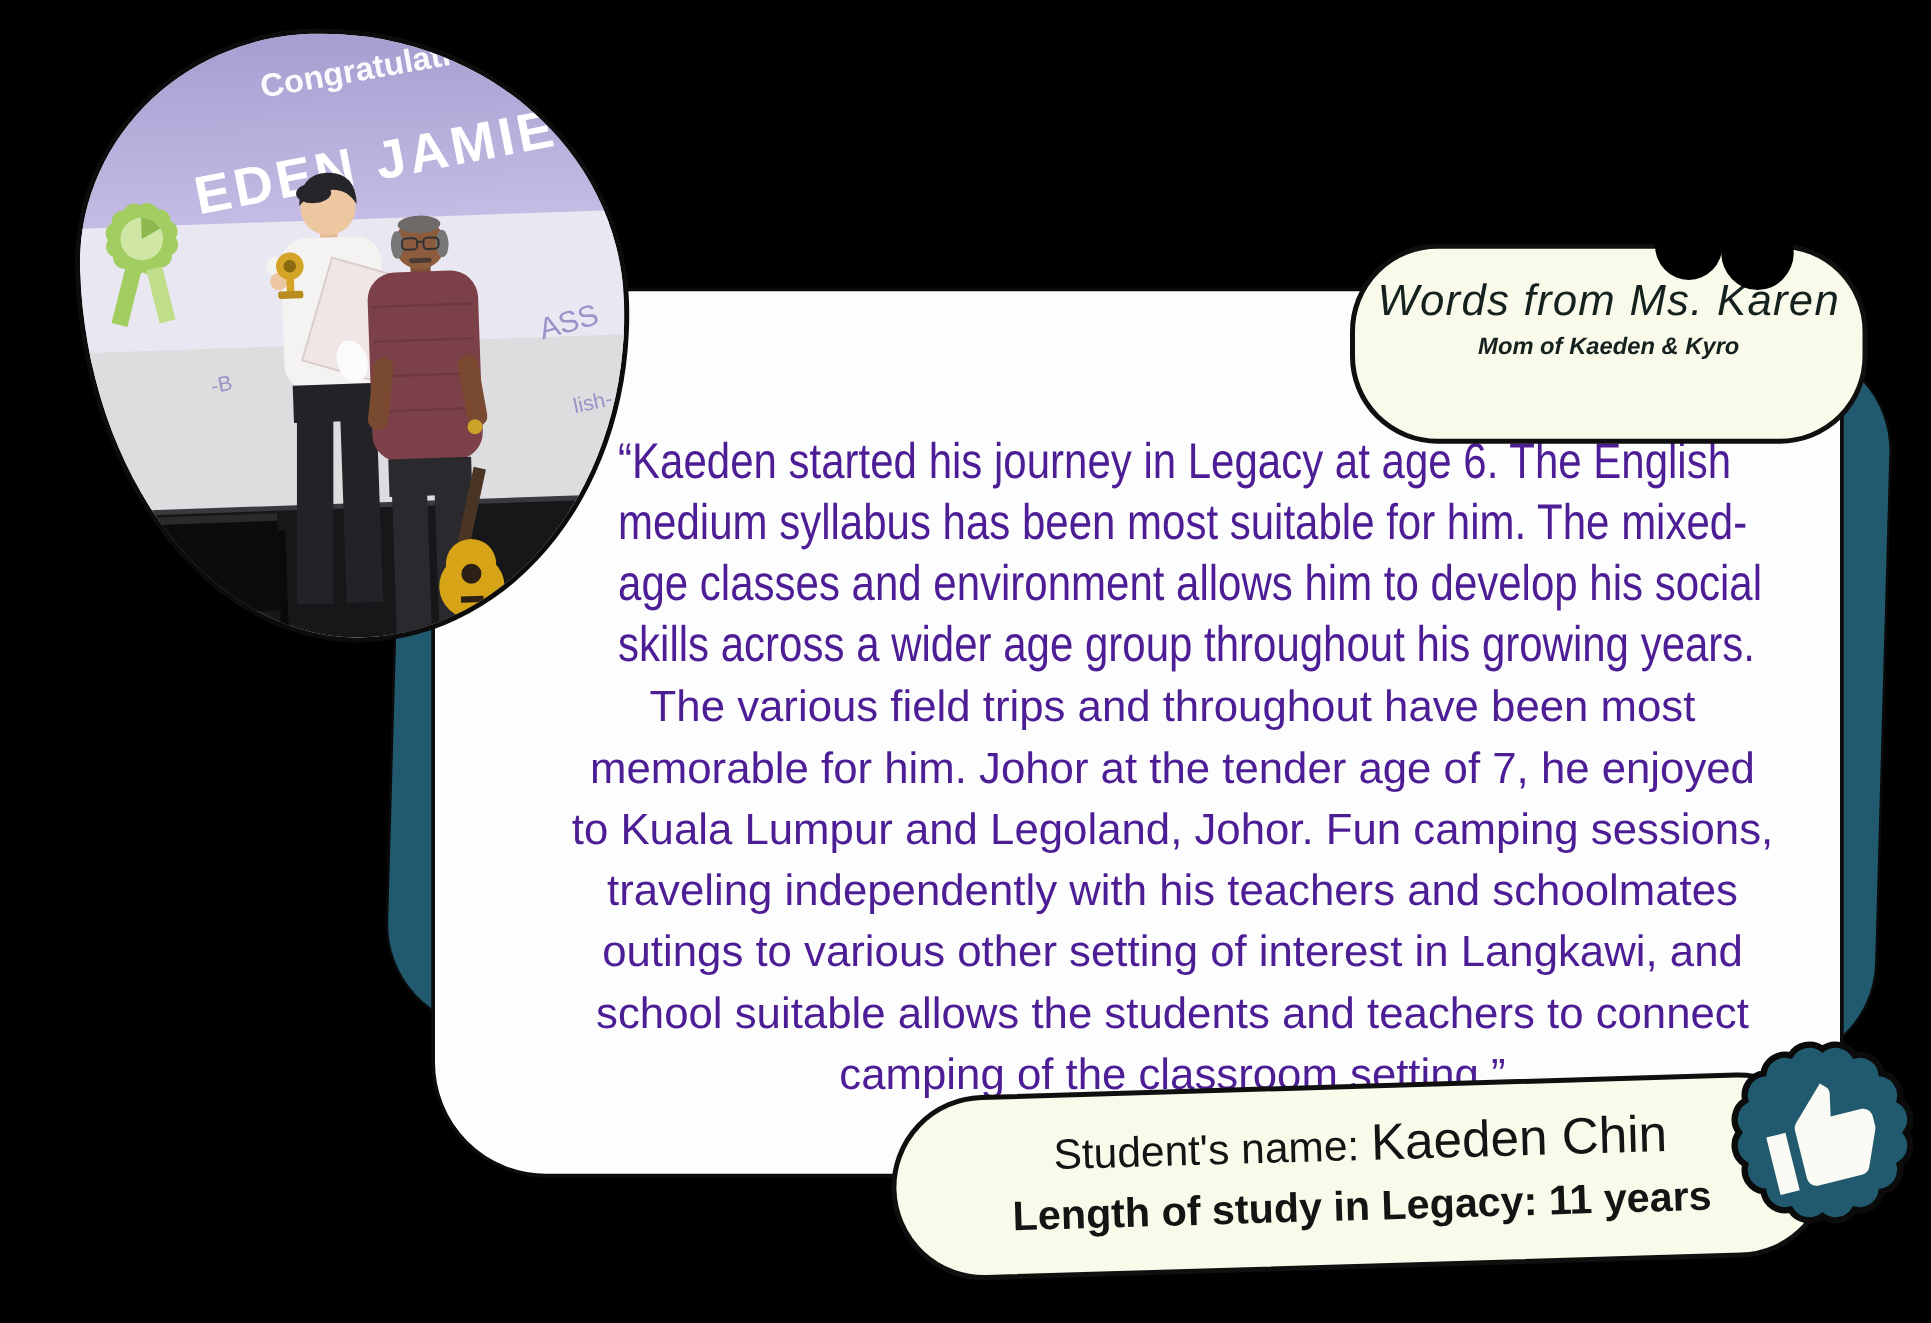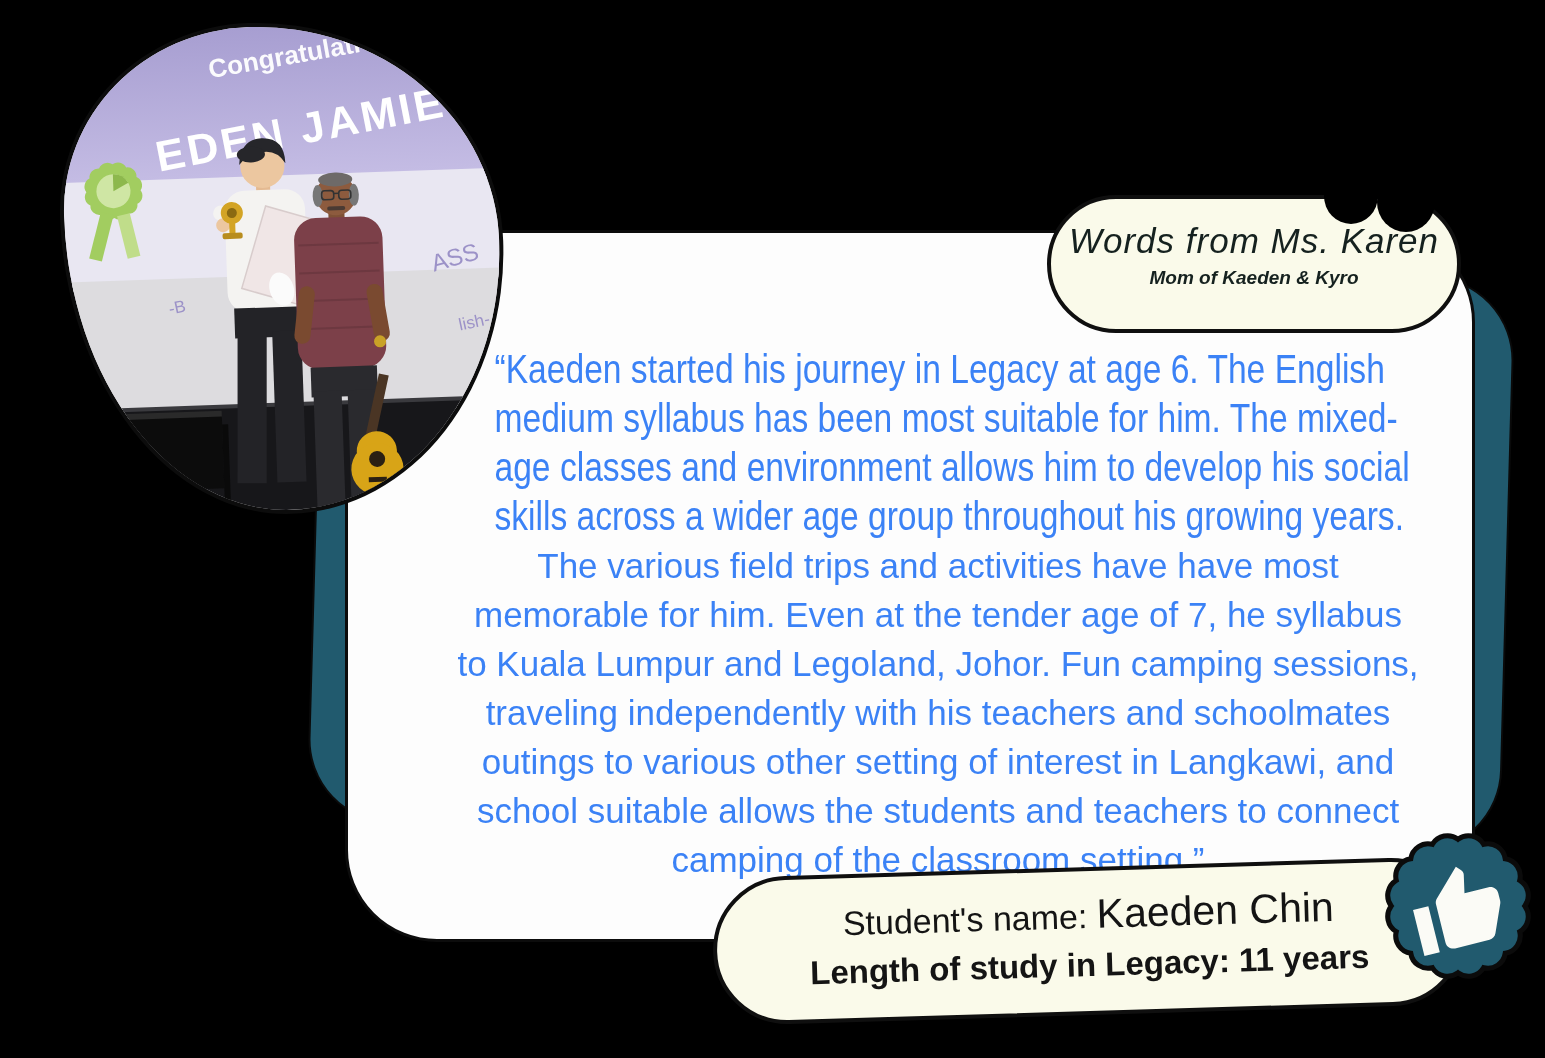--- a/index.html
+++ b/index.html
@@ -10,26 +10,26 @@
   .teal-card{position:absolute;left:314px;top:262px;width:1190px;height:572px;
     background:#215a6e;border:2px solid #0a0a0a;border-radius:84px;
     transform:rotate(1.6deg);z-index:5;}
 
   
   .white-card{position:absolute;left:345px;top:230px;width:1124px;height:706px;
     background:#fdfdfd;border:3px solid #0c0c0c;border-radius:92px;z-index:10;}
 
   
   .quote{position:absolute;left:62px;top:112px;width:1056px;text-align:center;
-    color:#3b82f6;font-size:35px;line-height:49px;}
+    color:#4c1d95;font-size:35px;line-height:49px;}
   .qline{white-space:nowrap;}
   .qline.cond{font-size:40px;transform:scaleX(0.84);transform-origin:center;}
 
   
-  .badge{position:absolute;left:1047px;top:195px;width:414px;height:138px;
+  .badge{position:absolute;left:1080px;top:195px;width:414px;height:160px;
     background:#fafaea;border:4px solid #0f0f0f;border-radius:70px;z-index:20;
     text-align:center;color:#15211f;box-sizing:border-box;}
   .badge-line1{margin-top:22px;font-style:italic;font-size:35px;letter-spacing:1px;}
   .badge-line2{margin-top:6px;font-style:italic;font-weight:bold;font-size:19px;}
 
   .hole{position:absolute;background:#000;border-radius:50%;z-index:25;}
   .hole1{left:1324px;top:168px;width:54px;height:56px;}
   .hole2{left:1377px;top:172px;width:58px;height:60px;}
 
   
@@ -60,22 +60,22 @@
 <div id="stage">
 
   <div class="teal-card"></div>
 
   <div class="white-card">
     <div class="quote">
       <div class="qline cond">“Kaeden started his journey in Legacy at age 6. The English</div>
       <div class="qline cond">medium syllabus has been most suitable for him. The mixed-</div>
       <div class="qline cond">age classes and environment allows him to develop his social</div>
       <div class="qline cond">skills across a wider age group throughout his growing years.</div>
-      <div class="qline">The various field trips and activities have have most</div>
-      <div class="qline">memorable for him. Even at the tender age of 7, he syllabus</div>
+      <div class="qline">The various field trips and throughout have been most</div>
+      <div class="qline">memorable for him. Johor at the tender age of 7, he enjoyed</div>
       <div class="qline">to Kuala Lumpur and Legoland, Johor. Fun camping sessions,</div>
       <div class="qline">traveling independently with his teachers and schoolmates</div>
       <div class="qline">outings to various other setting of interest in Langkawi, and</div>
       <div class="qline">school suitable allows the students and teachers to connect</div>
       <div class="qline">camping of the classroom setting.”</div>
     </div>
   </div>
 
   <div class="badge">
     <div class="badge-line1">Words from Ms. Karen</div>

